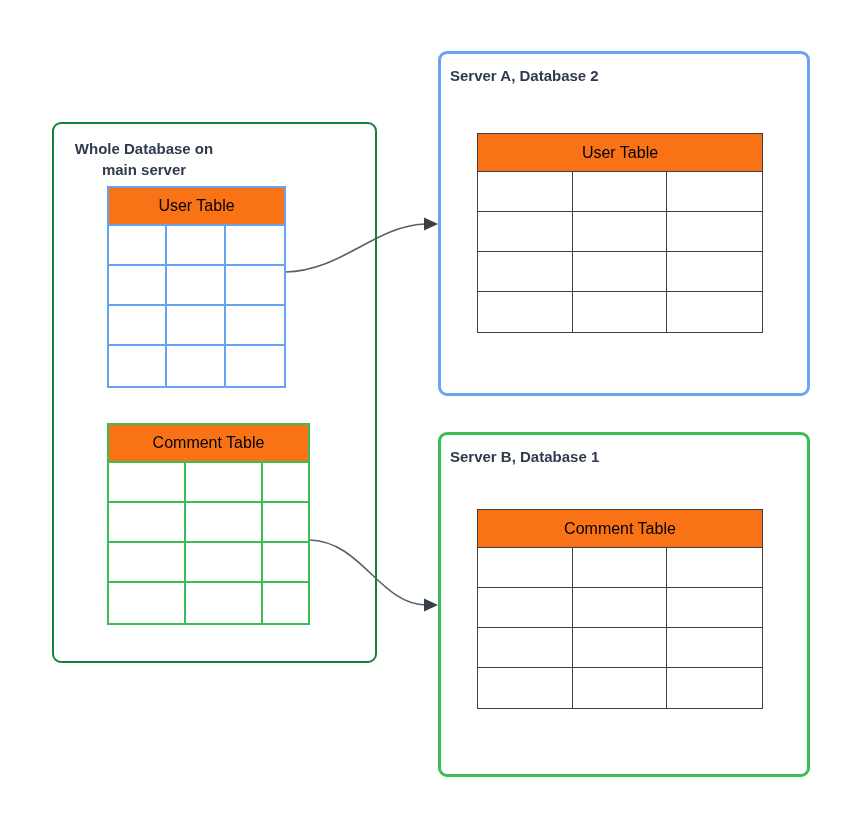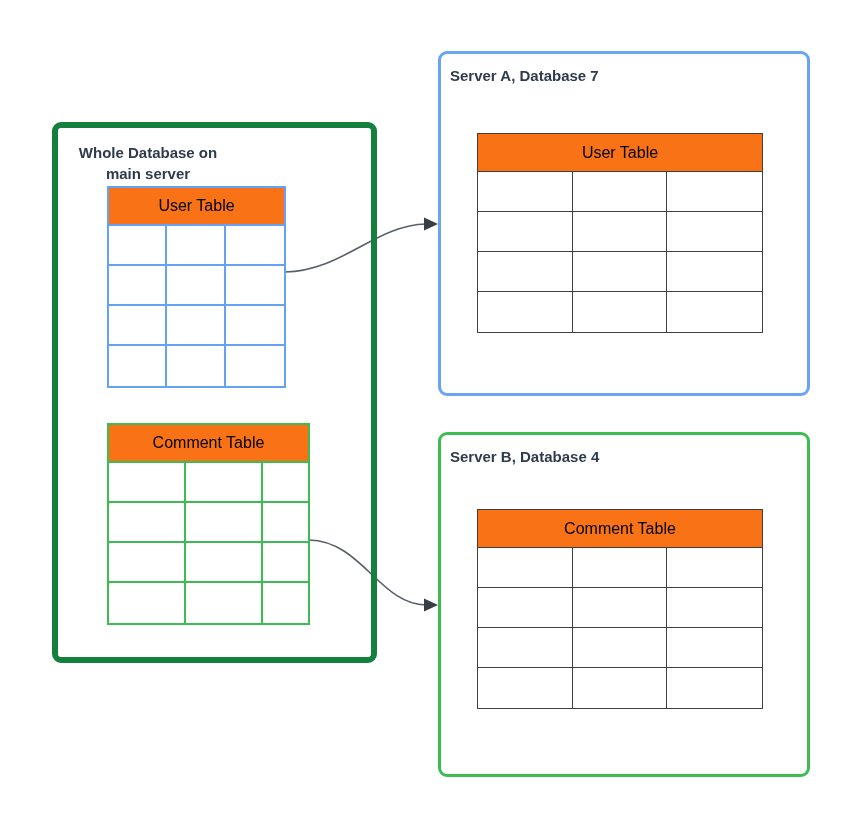--- a/index.html
+++ b/index.html
@@ -17,21 +17,21 @@
     left: 0; top: 0;
     width: 865px; height: 830px;
     pointer-events: none;
   }
   
   .big-box {
     position: absolute;
     background: transparent;
     border-radius: 9px;
   }
-  .box-red   { left: 52px;  top: 122px; width: 325px; height: 541px; border: 6px solid #15803d; }
+  .box-red   { left: 52px;  top: 122px; width: 325px; height: 541px; border: 2px solid #15803d; }
   .box-blue  { left: 438px; top: 51px;  width: 372px; height: 345px; border: 3px solid #6aa4f2; }
   .box-green { left: 438px; top: 432px; width: 372px; height: 345px; border: 3px solid #3ebc54; }
   .box-title {
     position: absolute;
     font-size: 15px;
     font-weight: bold;
     color: #2f3b4d;
     line-height: 21px;
     white-space: pre-line;
   }
@@ -127,21 +127,21 @@
       <div class="cell"></div>
       <div class="cell"></div>
       <div class="cell"></div>
       <div class="cell"></div>
       <div class="cell"></div>
       <div class="cell"></div>
     </div>
   </div>
 
   <div class="big-box box-blue">
-    <div class="box-title title-server">Server A, Database 7</div>
+    <div class="box-title title-server">Server A, Database 2</div>
   </div>
 
   <div class="dtable t-dark pos-user-a">
     <div class="dtable-caption">User Table</div>
     <div class="dtable-grid cols-equal">
       <div class="cell"></div>
       <div class="cell"></div>
       <div class="cell"></div>
       <div class="cell"></div>
       <div class="cell"></div>
@@ -149,21 +149,21 @@
       <div class="cell"></div>
       <div class="cell"></div>
       <div class="cell"></div>
       <div class="cell"></div>
       <div class="cell"></div>
       <div class="cell"></div>
     </div>
   </div>
 
   <div class="big-box box-green">
-    <div class="box-title title-server">Server B, Database 4</div>
+    <div class="box-title title-server">Server B, Database 1</div>
   </div>
 
   <div class="dtable t-dark pos-comment-b">
     <div class="dtable-caption">Comment Table</div>
     <div class="dtable-grid cols-equal">
       <div class="cell"></div>
       <div class="cell"></div>
       <div class="cell"></div>
       <div class="cell"></div>
       <div class="cell"></div>

